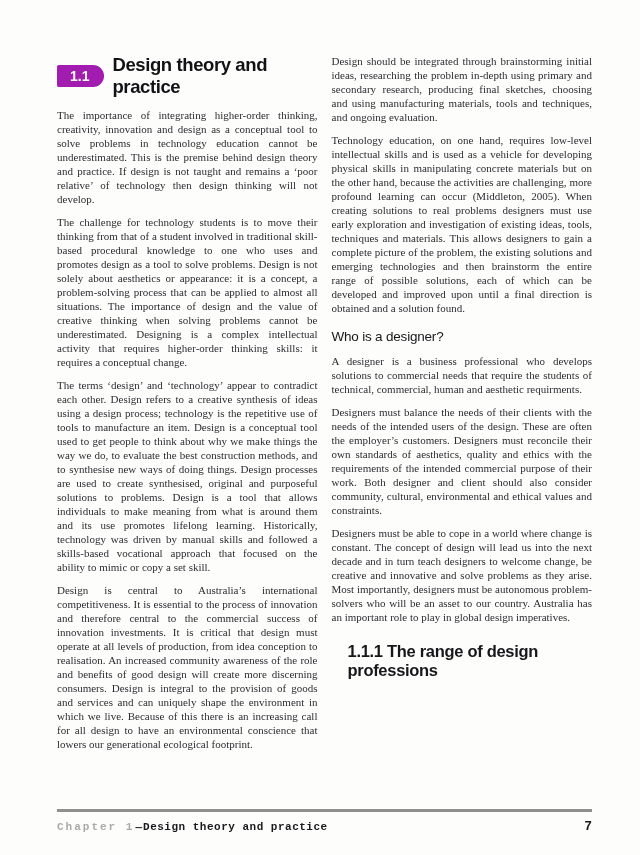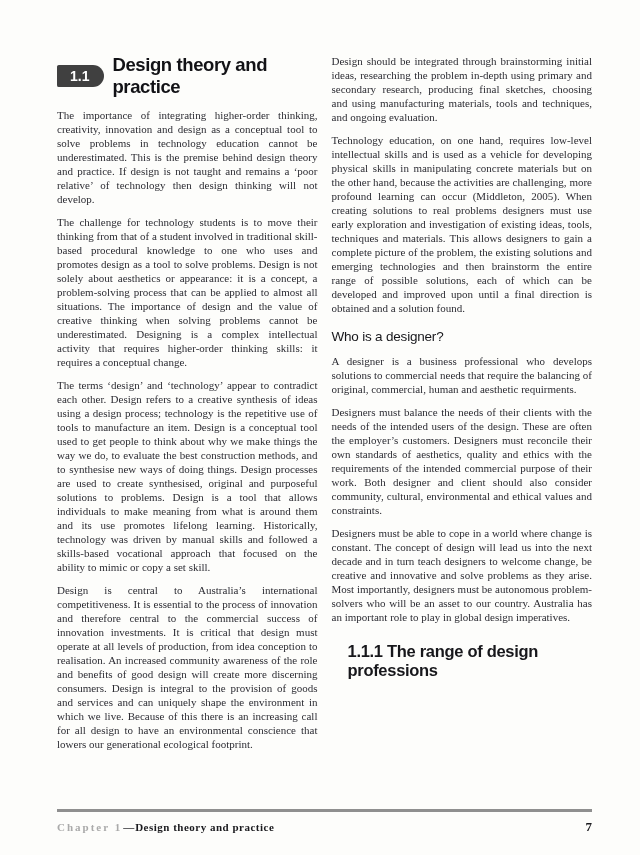--- a/index.html
+++ b/index.html
@@ -16,21 +16,21 @@
     position: relative;
     color: #2c2c33;
     overflow: hidden;
   }
   .columns { display: flex; gap: 14px; }
   .col { width: 261px; }
 
   .section-header { display: flex; align-items: center; margin: 0 0 10px 0; }
   .section-num-tab {
     display: inline-block;
-    background: #404040;
+    background: #a21caf;
     color: #ffffff;
     font-family: "Liberation Sans", sans-serif;
     font-weight: bold;
     font-size: 14px;
     line-height: 22px;
     padding: 0 15px 0 13px;
     border-radius: 2px 12px 12px 2px;
     margin-right: 8px;
   }
   .section-title {
@@ -75,21 +75,21 @@
   }
   .footer-rule {
     border: none;
     border-top: 3px solid #8f8f8f;
     margin: 0 0 5px 0;
   }
   .footer-row {
     display: flex;
     justify-content: space-between;
     align-items: baseline;
-    font-family: Liberation Serif, serif;
+    font-family: Liberation Mono, monospace;
     font-weight: bold;
   }
   .chapter-label {
     color: #aaaaaa;
     font-size: 11px;
     letter-spacing: 2px;
   }
   .chapter-sep {
     color: #2a2a2e;
     font-size: 11px;
@@ -125,21 +125,21 @@
       <p class="body">The terms ‘design’ and ‘technology’ appear to contradict each other. Design refers to a creative synthesis of ideas using a design process; technology is the repetitive use of tools to manufacture an item. Design is a conceptual tool used to get people to think about why we make things the way we do, to evaluate the best construction methods, and to synthesise new ways of doing things. Design processes are used to create synthesised, original and purposeful solutions to problems. Design is a tool that allows individuals to make meaning from what is around them and its use promotes lifelong learning. Historically, technology was driven by manual skills and followed a skills-based vocational approach that focused on the ability to mimic or copy a set skill.</p>
       <p class="body">Design is central to Australia’s international competitiveness. It is essential to the process of innovation and therefore central to the commercial success of innovation investments. It is critical that design must operate at all levels of production, from idea conception to realisation. An increased community awareness of the role and benefits of good design will create more discerning consumers. Design is integral to the provision of goods and services and can uniquely shape the environment in which we live. Because of this there is an increasing call for all design to have an environmental conscience that lowers our generational ecological footprint.</p>
     </div>
 
     <div class="col">
       <p class="body">Design should be integrated through brainstorming initial ideas, researching the problem in-depth using primary and secondary research, producing final sketches, choosing and using manufacturing materials, tools and techniques, and ongoing evaluation.</p>
       <p class="body">Technology education, on one hand, requires low-level intellectual skills and is used as a vehicle for developing physical skills in manipulating concrete materials but on the other hand, because the activities are challenging, more profound learning can occur (Middleton, 2005). When creating solutions to real problems designers must use early exploration and investigation of existing ideas, tools, techniques and materials. This allows designers to gain a complete picture of the problem, the existing solutions and emerging technologies and then brainstorm the entire range of possible solutions, each of which can be developed and improved upon until a final direction is obtained and a solution found.</p>
 
       <h2 class="h-small">Who is a designer?</h2>
 
-      <p class="body">A designer is a business professional who develops solutions to commercial needs that require the balancing of original, commercial, human and aesthetic requirments.</p>
+      <p class="body">A designer is a business professional who develops solutions to commercial needs that require the students of technical, commercial, human and aesthetic requirments.</p>
       <p class="body">Designers must balance the needs of their clients with the needs of the intended users of the design. These are often the employer’s customers. Designers must reconcile their own standards of aesthetics, quality and ethics with the requirements of the intended commercial purpose of their work. Both designer and client should also consider community, cultural, environmental and ethical values and constraints.</p>
       <p class="body">Designers must be able to cope in a world where change is constant. The concept of design will lead us into the next decade and in turn teach designers to welcome change, be creative and innovative and solve problems as they arise. Most importantly, designers must be autonomous problem-solvers who will be an asset to our country. Australia has an important role to play in global design imperatives.</p>
 
       <h2 class="h-med">1.1.1 The range of design professions</h2>
 
     </div>
 
   </div>
 
   <div class="footer">

